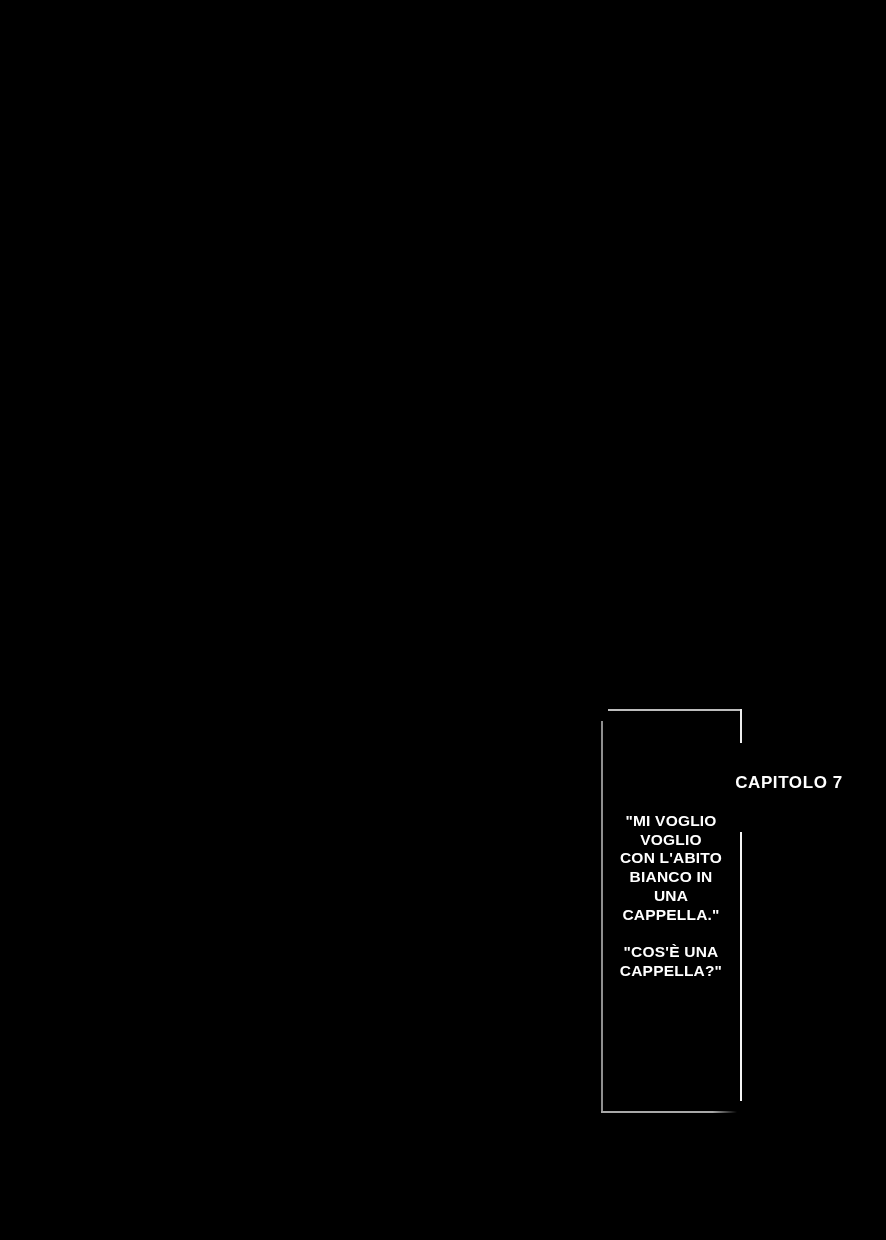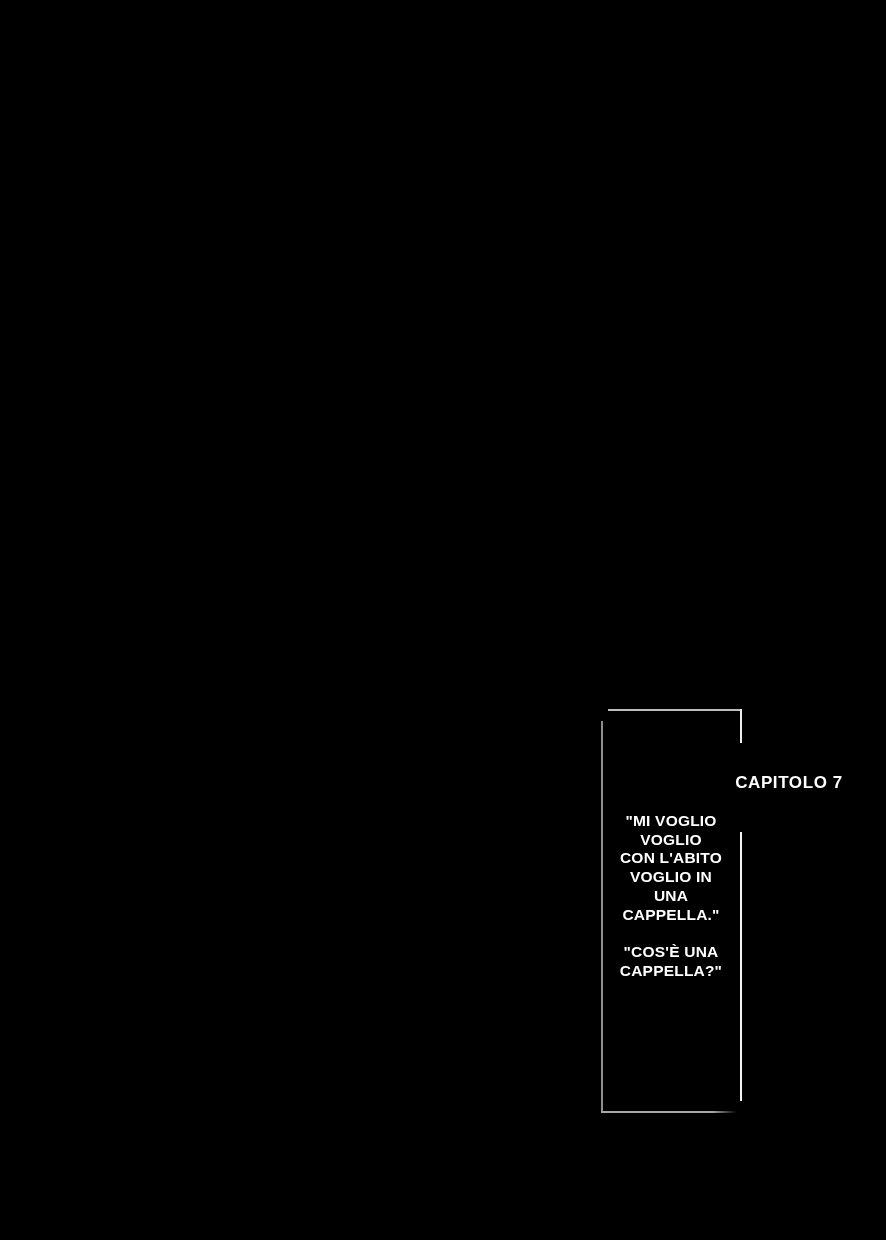--- a/index.html
+++ b/index.html
@@ -83,21 +83,21 @@
   <div class="frame-line frame-bottom"></div>
   <div class="frame-line frame-right"></div>
 
   <div class="chapter-title">CAPITOLO 7</div>
 
   <div class="quote-block">
     <div class="quote-primary">
         <div>"MI VOGLIO</div>
         <div>VOGLIO</div>
         <div>CON L'ABITO</div>
-        <div>VOGLIO IN</div>
+        <div>BIANCO IN</div>
         <div>UNA</div>
         <div>CAPPELLA."</div>
       </div>
     <div class="quote-secondary">
         <div>"COS'È UNA</div>
         <div>CAPPELLA?"</div>
       </div>
   </div>
 
 </div>

